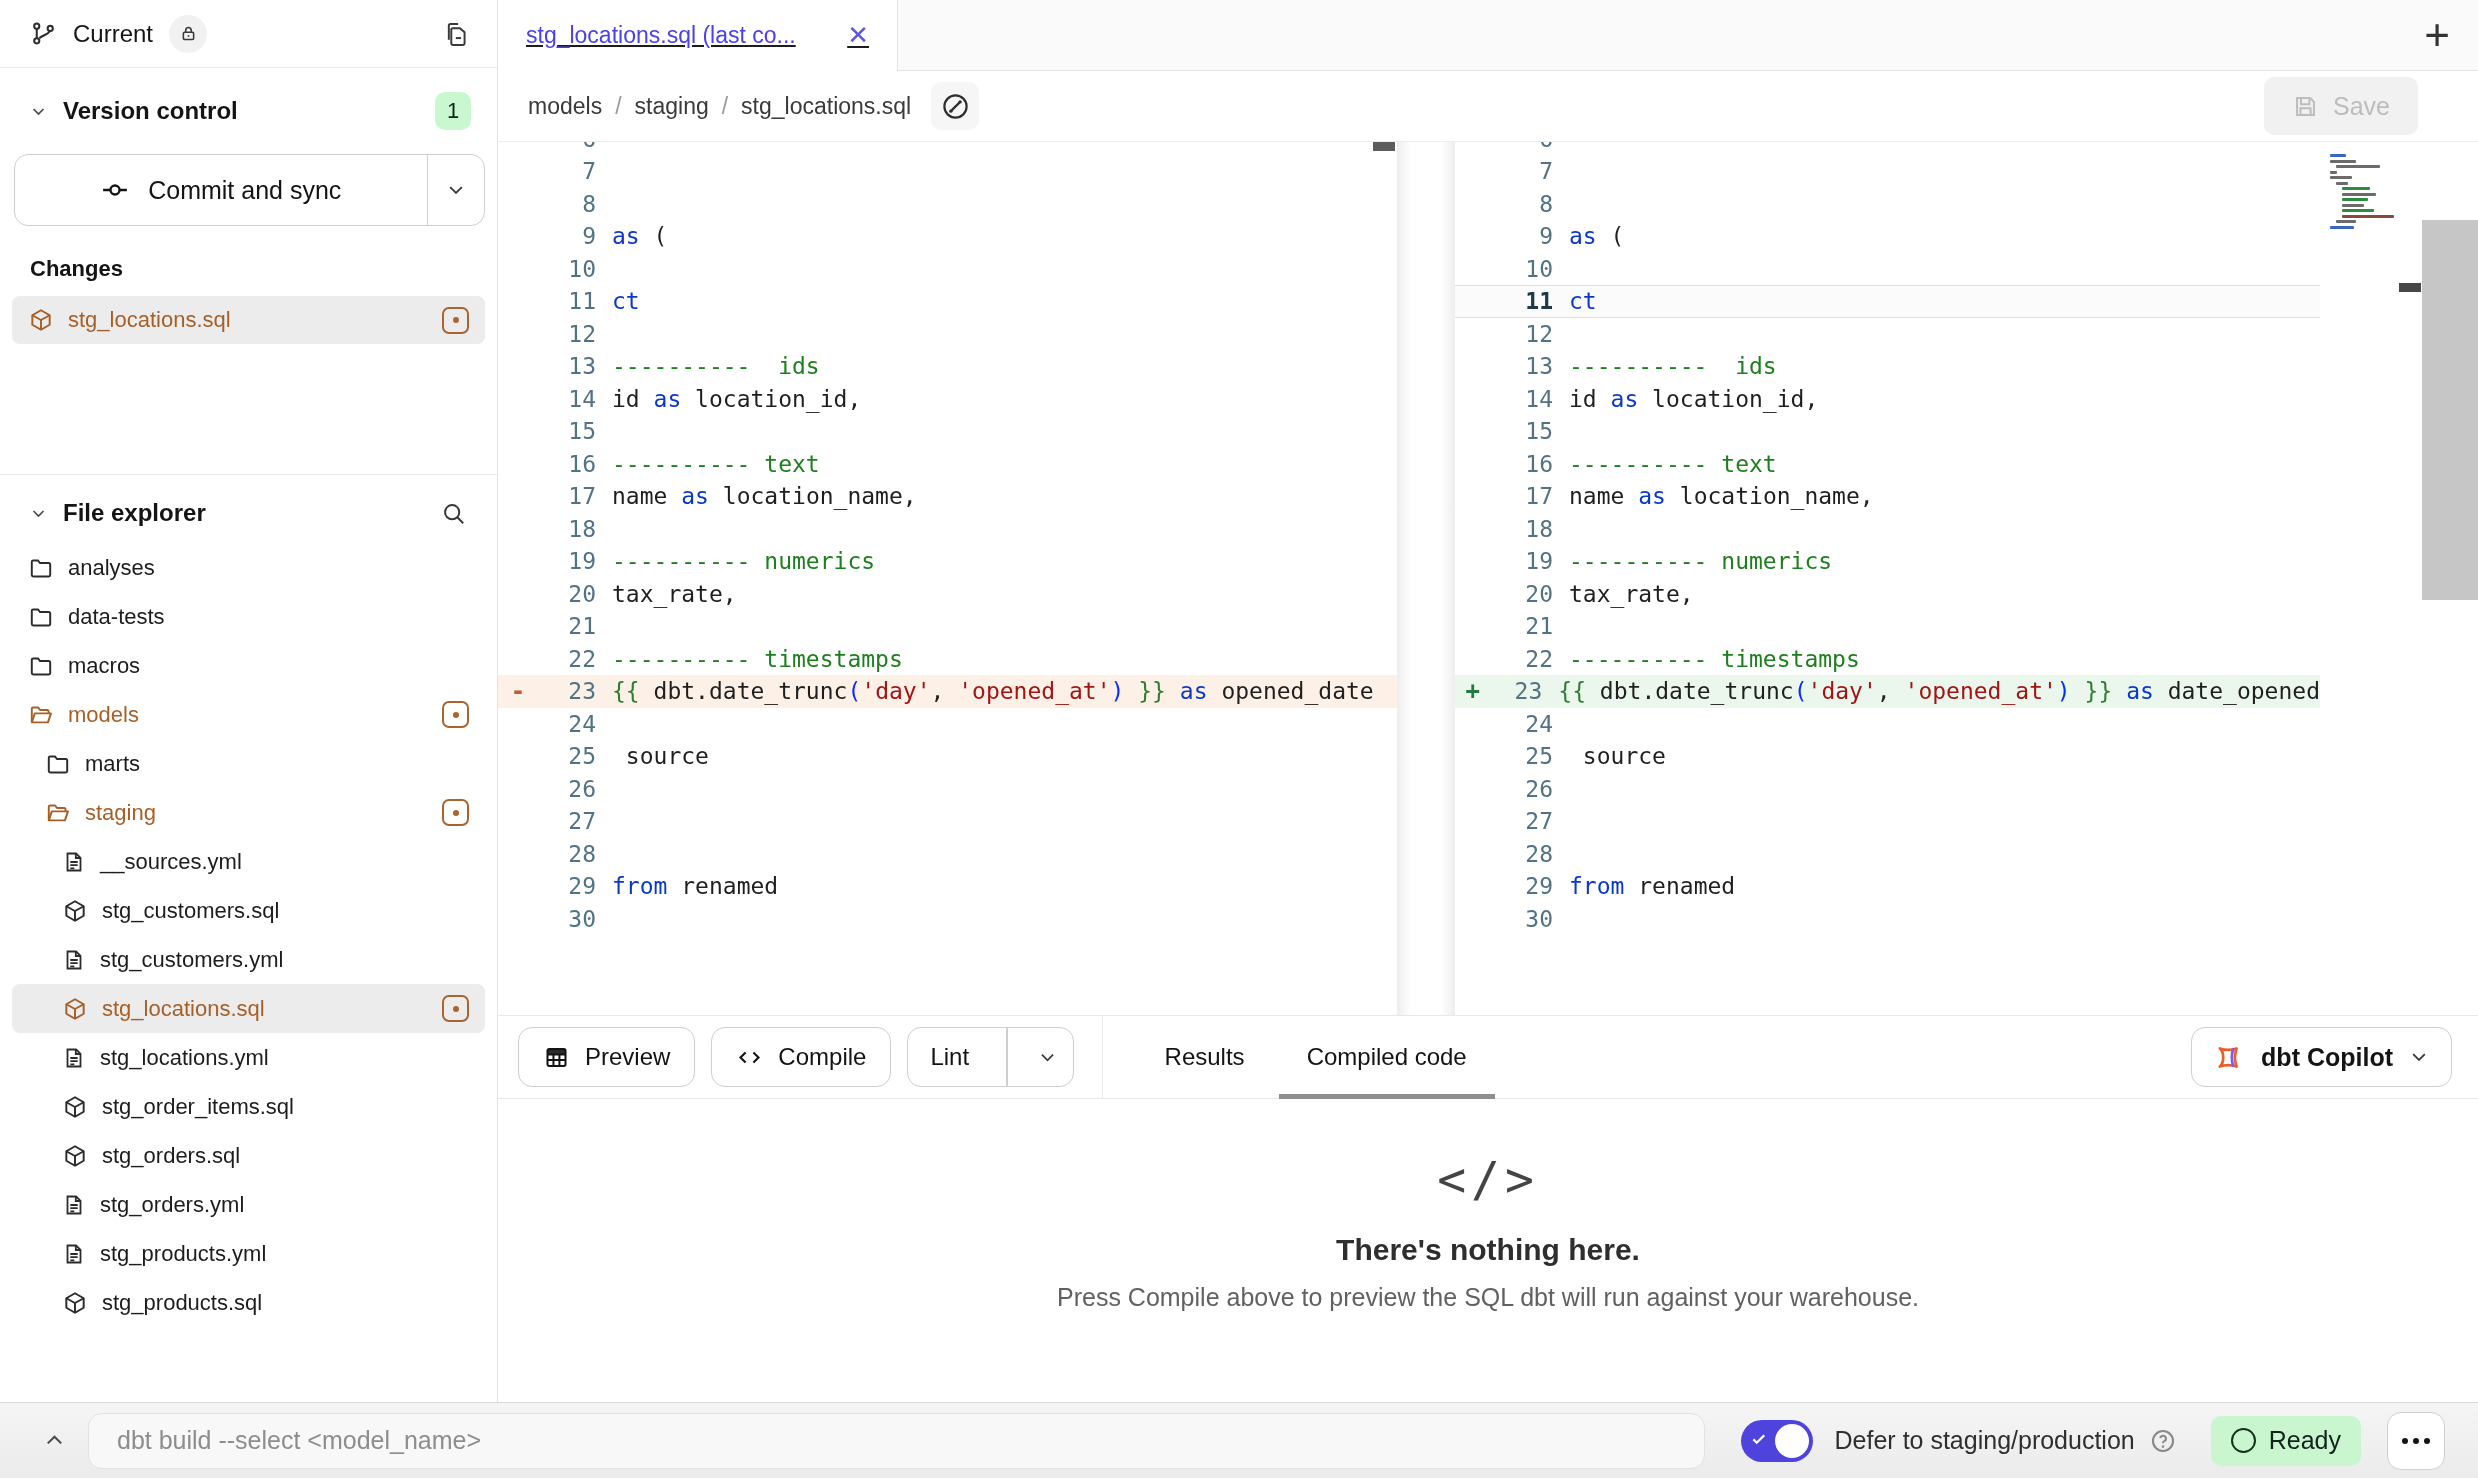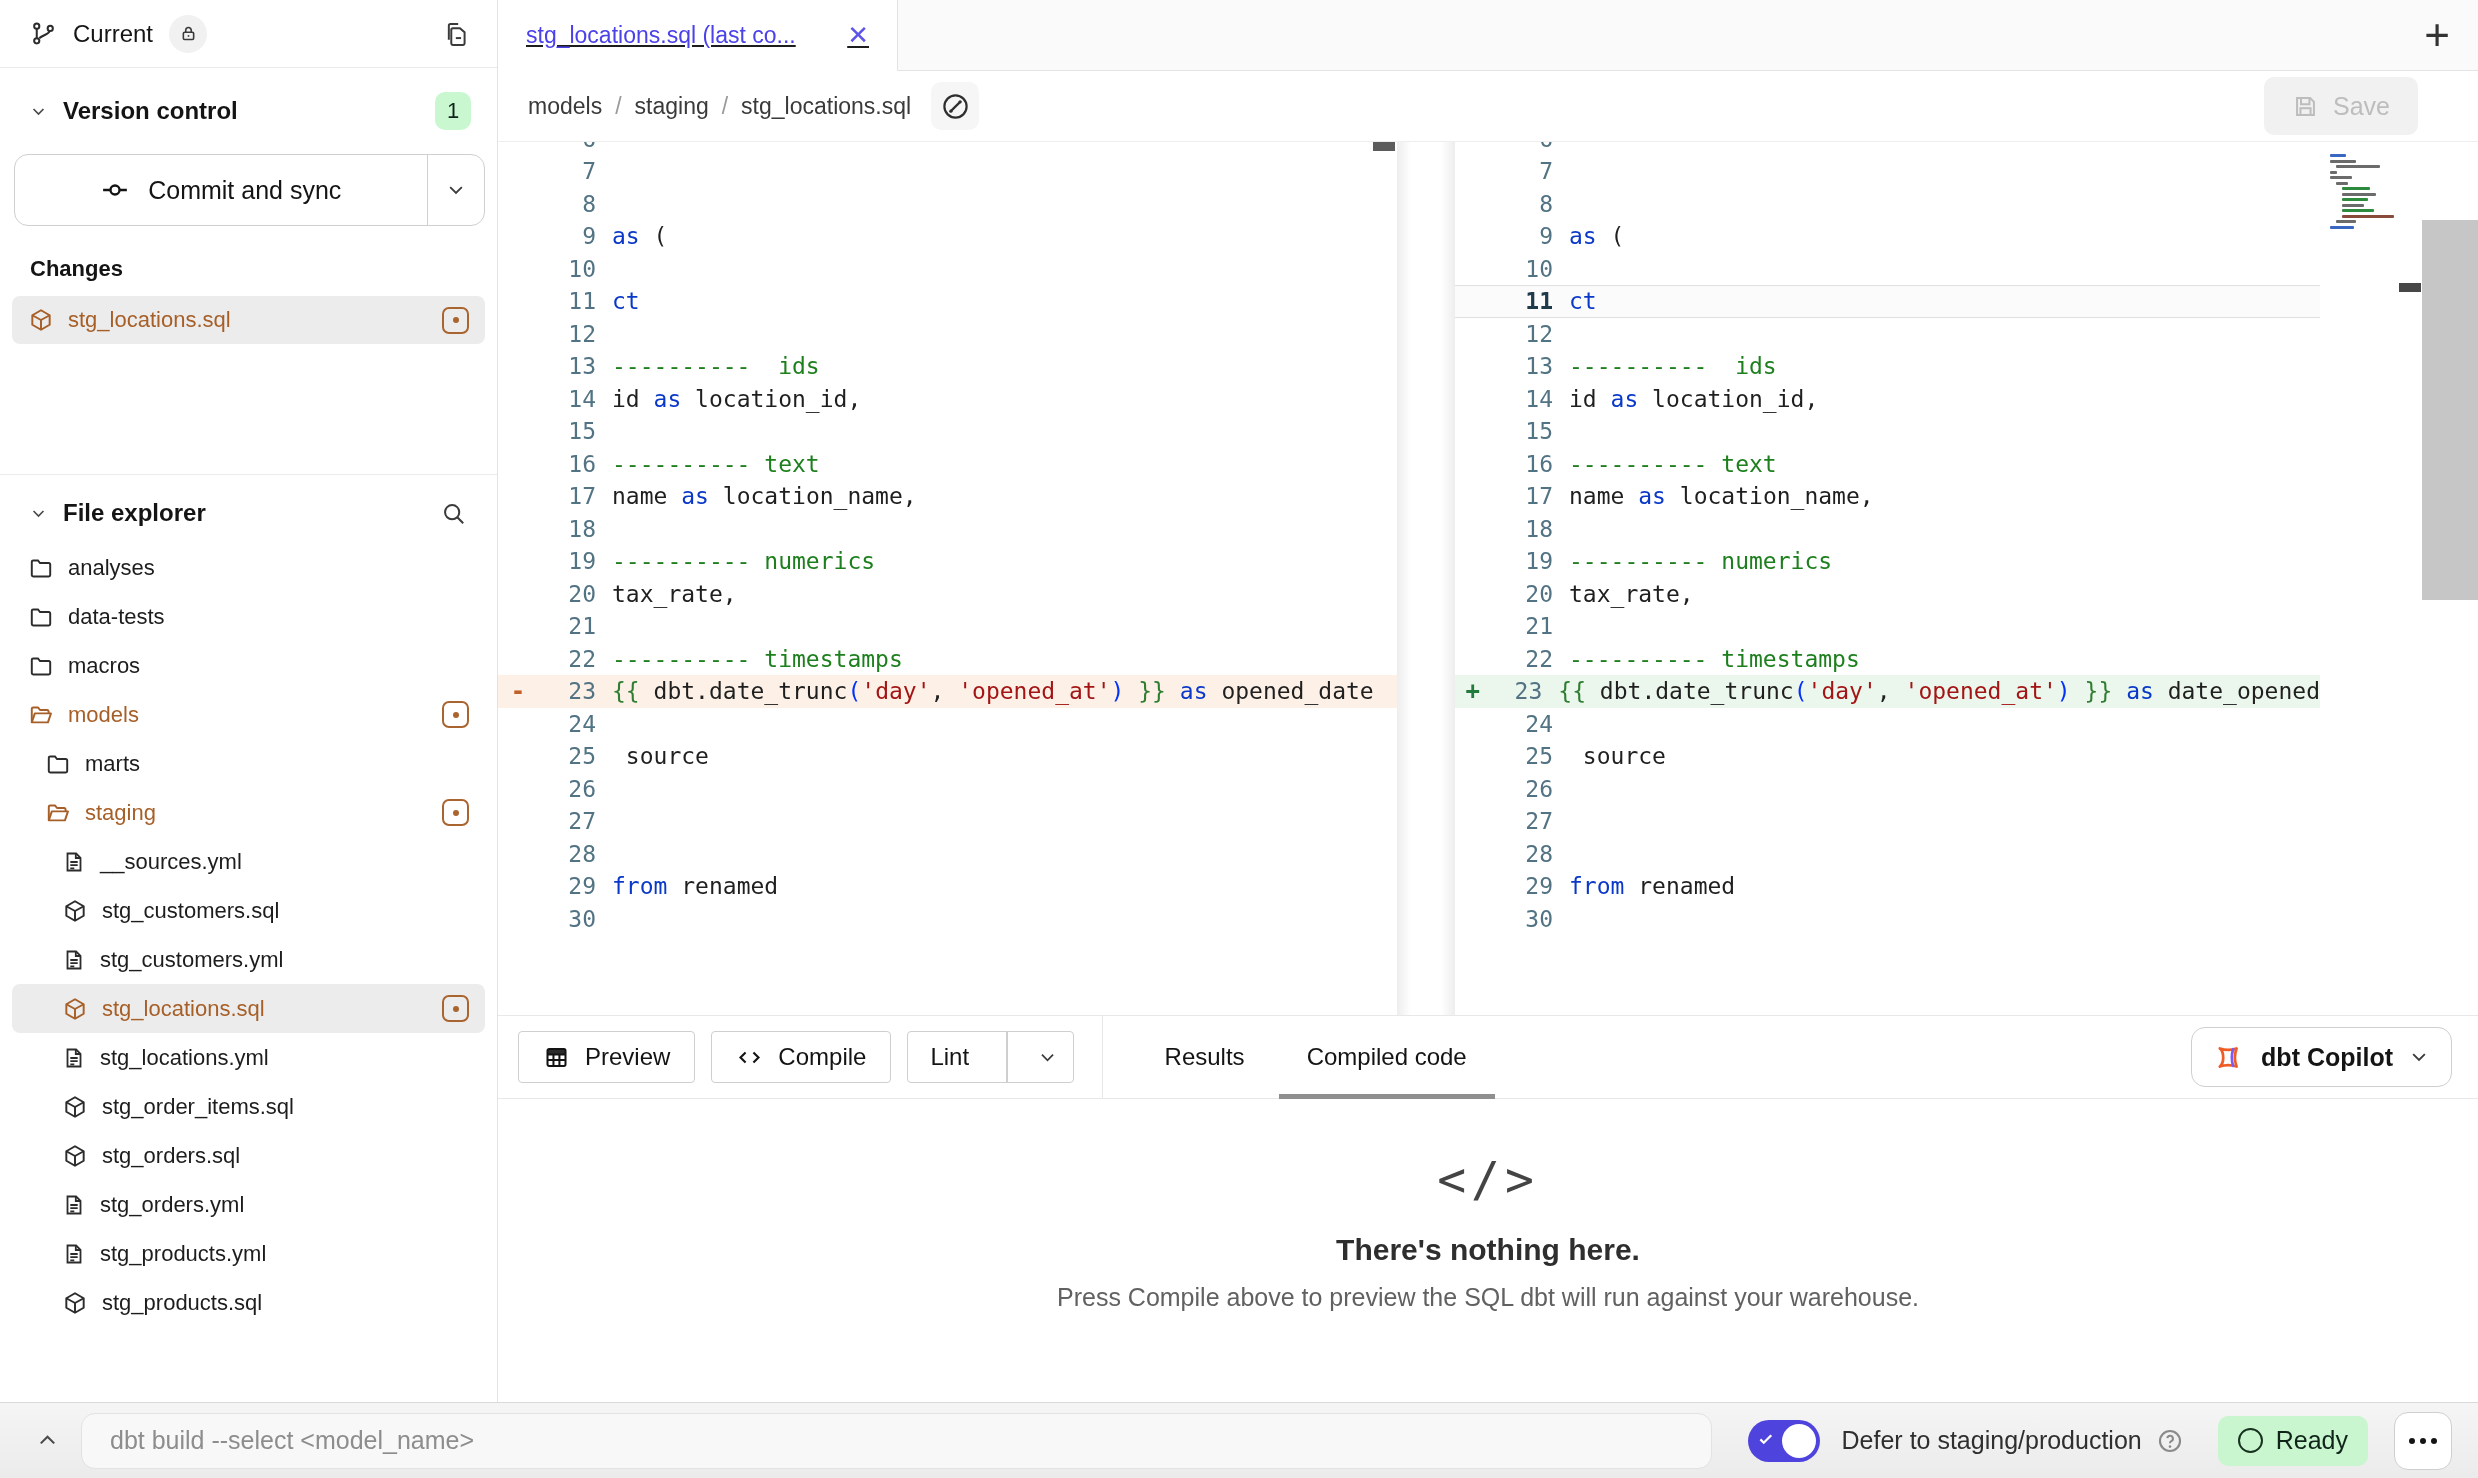--- a/index.html
+++ b/index.html
@@ -108,21 +108,21 @@
   .crow.ad-row { background:#ebf6ec; }
   .crow.cur-row { background:#fbfbfb; border-top:1px solid #e0e0e0; border-bottom:1px solid #e0e0e0; }
   .crow.cur-row .lnum { color:#1f3a4a; font-weight:700; }
   .tk-kw { color:#0a38c9; } .tk-cm { color:#1d7f1d; } .tk-str { color:#a31515; }
   .tk-pr { color:#0431fa; } .tk-jj { color:#2f7d32; } .tk-pl { color:#1f1f1f; }
 
   
   .toolbar { position:absolute; left:498px; top:1015px; width:1980px; height:84px; background:#fff;
     border-top:1px solid #e8e8e8; border-bottom:1px solid #e8e8e8; display:flex; align-items:center;
     padding-left:20px; }
-  .btn { height:52px; border:1.5px solid #cfcfcf; border-radius:4px; background:#fff;
+  .btn { height:60px; border:1.5px solid #cfcfcf; border-radius:14px; background:#fff;
     display:flex; align-items:center; gap:15px; padding:0 24px; font-size:24px; font-weight:500;
     color:#141414; margin-right:16px; }
   .btn .bicon { color:#141414; }
   .lint-btn { padding:0; overflow:hidden; }
   .lint-main { padding:0 22px; display:flex; align-items:center; height:100%; font-size:24px; font-weight:500; }
   .lint-div { width:1.5px; height:100%; background:#cfcfcf; }
   .lint-caret { width:50px; height:100%; display:flex; align-items:center; justify-content:center; color:#3a3a3a; }
   .tb-sep { width:1px; height:84px; background:#e8e8e8; margin-left:12px; }
   .ptab { margin-left:62px; font-size:24px; color:#141414; position:relative; height:84px;
     display:flex; align-items:center; }
@@ -136,21 +136,21 @@
   .empty { position:absolute; left:498px; top:1099px; width:1980px; height:303px; background:#fff;
     display:flex; flex-direction:column; align-items:center; }
   .empty-icon { margin-top:52px; font-family:"DejaVu Sans Mono", monospace; font-size:48px;
     color:#444; letter-spacing:5px; }
   .empty-title { margin-top:26px; font-size:30px; font-weight:700; color:#2e2e2e; }
   .empty-sub { margin-top:16px; font-size:25px; color:#616161; }
 
   
   .statusbar { position:absolute; left:0; top:1402px; width:2478px; height:76px;
     background:linear-gradient(#f5f5f5,#ebebeb); border-top:1px solid #d9d9d9; display:flex;
-    align-items:center; padding:0 26px; }
+    align-items:center; padding:0 33px; }
   .sb-chev { color:#4a4a4a; margin:0 22px 0 10px; }
   .cmd { flex:1; height:56px; border-radius:14px; background:#f8f8f8; border:1px solid #e2e2e2;
     display:flex; align-items:center; padding:0 28px; font-size:25px; color:#8d8d8d;
     margin-right:36px; }
   .toggle { width:72px; height:42px; border-radius:21px; background:#4f43dd; position:relative;
     flex:0 0 auto; }
   .toggle .knob { position:absolute; right:4px; top:4px; width:34px; height:34px; border-radius:50%;
     background:#fff; }
   .toggle .chk { position:absolute; left:9px; top:10px; color:#fff; }
   .defer-label { font-size:25px; color:#2f2f2f; margin:0 14px 0 22px; }

